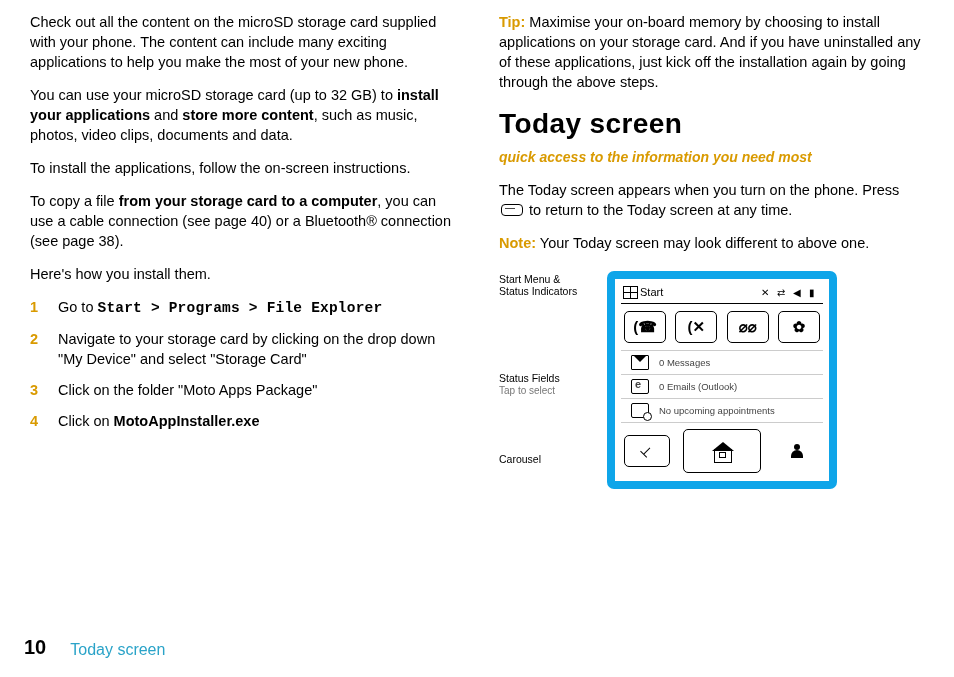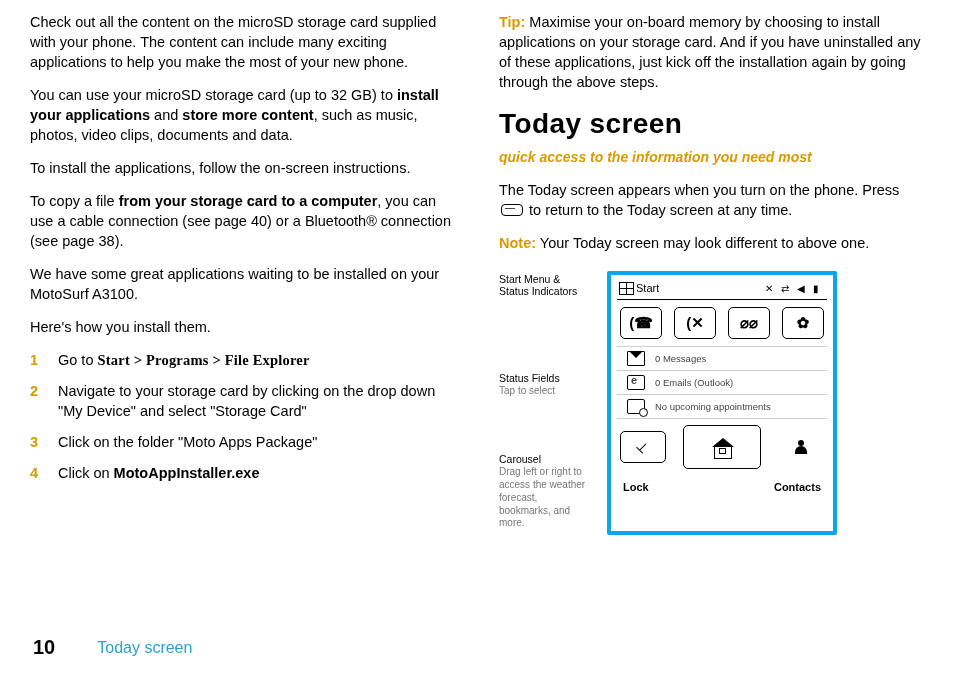--- a/index.html
+++ b/index.html
@@ -6,31 +6,31 @@
   body{font-family:Arial,Helvetica,sans-serif;width:954px;height:677px;background:#fff;color:#000;position:relative}
   .cols{display:flex;padding:12px 30px 0 30px;gap:44px}
   .col{width:430px;font-size:14.5px;line-height:1.38}
   .col p{margin-bottom:13px}
   b{font-weight:700}
   .accent{color:#d99a00;font-weight:700}
   .ol{margin-left:0}
   .li{display:flex;margin-bottom:11px}
   .num{color:#d99a00;font-weight:700;width:28px;flex-shrink:0}
   .litxt{flex:1}
-  .path{font-family:Liberation Serif, serif;font-weight:700;letter-spacing:.2px}
+  .path{font-family:Liberation Mono, monospace;font-weight:700;letter-spacing:.2px}
   h1.sec{font-family:Arial,sans-serif;font-weight:900;font-size:28px;letter-spacing:.4px;margin:8px 0 4px 0}
   .sub{font-style:italic;font-weight:700;color:#d99a00;font-size:14px;margin-bottom:8px}
   .homekey{display:inline-block;width:22px;height:12px;border:1.5px solid #000;border-radius:4px;vertical-align:middle;position:relative;top:-1px;margin:0 2px}
   .homekey::after{content:"—";position:absolute;left:3px;top:-4px;font-size:10px}
 
   .fig{display:flex;margin-top:18px;font-size:10.5px;line-height:1.18}
   .labels{width:108px;padding-right:20px;padding-top:2px}
   .lab{margin-bottom:6px;position:relative}
   .lab .sm{color:#777;font-size:10px}
-  .phone{width:230px;border:4px solid #0ea5e9;border-radius:2px;padding:5px 6px 0 6px}
+  .phone{width:230px;border:8px solid #0ea5e9;border-radius:7px;padding:5px 6px 0 6px}
   .pbar{display:flex;align-items:center;border-bottom:1px solid #000;padding:2px 2px 4px 2px}
   .pbar-l{display:flex;align-items:center;gap:3px;flex:1;font-size:11px}
   .winicon{width:14px;height:12px;position:relative}
   .winicon::before{content:"";position:absolute;width:6px;height:5px;border:1px solid #000;left:0;top:0}
   .winicon::after{content:"";position:absolute;width:6px;height:5px;border:1px solid #000;left:7px;top:0;box-shadow:0 6px 0 -1px #fff,0 6px 0 0 #000,-7px 6px 0 -1px #fff,-7px 6px 0 0 #000}
   .pbar-r{display:flex;gap:4px;font-size:10px}
   .sico{width:12px;height:10px;display:inline-block;position:relative}
   .clockrow{display:flex;align-items:center;padding:3px 2px 4px 2px;border-bottom:1px solid #000}
   .clkl{flex:1;font-size:9px;line-height:1.2}
   .clkl .ns{font-size:9.5px}
@@ -42,21 +42,21 @@
   .sticon{width:18px;height:15px;position:relative;flex-shrink:0}
   .env{border:1.5px solid #000;border-radius:1px}
   .env::after{content:"";position:absolute;left:2px;top:0;width:0;height:0;border-left:6px solid transparent;border-right:6px solid transparent;border-top:6px solid #000}
   .carrow{border-top:1px solid #ccc;padding:6px 3px 8px 3px;display:flex;justify-content:space-between;align-items:center}
   .card{width:46px;height:32px;border:1.8px solid #000;border-radius:5px;display:flex;align-items:center;justify-content:center;font-size:14px}
   .chouse{width:78px;height:44px;border:1.8px solid #000;border-radius:5px;display:flex;align-items:center;justify-content:center}
   .softrow{display:flex;justify-content:space-between;font-size:11px;font-weight:700;padding:4px 6px 6px 6px}
   .softrow span{flex:1}
   .softrow span:last-child{text-align:right}
 
-  .footer{position:absolute;left:33px;bottom:18px;display:flex;align-items:center;gap:42px}
+  .footer{position:absolute;left:24px;bottom:18px;display:flex;align-items:flex-end;gap:24px}
   .pg{font-weight:900;font-size:20px}
   .ft{color:#2aa3c8;font-size:16px}
 
   .house{width:22px;height:22px;position:relative}
   .house::before{content:"";position:absolute;left:3px;top:9px;width:16px;height:12px;border:1.8px solid #000}
   .house::after{content:"";position:absolute;left:1px;top:2px;width:0;height:0;border-left:11px solid transparent;border-right:11px solid transparent;border-bottom:9px solid #000}
   .house .w{position:absolute;left:8px;top:12px;width:7px;height:6px;background:#fff;border-left:1px solid #000;border-right:1px solid #000;border-top:1px solid #000;border-bottom:1px solid #000}
   .rss{transform:rotate(45deg)}
   .person{width:14px;height:14px;position:relative}
   .person::before{content:"";position:absolute;left:4px;top:0;width:6px;height:6px;border-radius:50%;background:#000}
@@ -68,21 +68,20 @@
 <div class="cols">
   <div class="col">
     <p>Check out all the content on the microSD storage card supplied with your phone. The content can include many exciting applications to help you make the most of your new phone.</p>
     <p>
       <span>You can use your microSD storage card (up to 32 GB) to </span><b>install your applications</b><span> and </span><b>store more content</b><span>, such as music, photos, video clips, documents and data.</span>
     </p>
     <p>To install the applications, follow the on-screen instructions.</p>
     <p>
       <span>To copy a file </span><b>from your storage card to a computer</b><span>, you can use a cable connection (see page 40) or a Bluetooth® connection (see page 38).</span>
     </p>
-    <p>We have some great applications waiting to be installed on your MotoSurf A3100.</p>
     <p>Here's how you install them.</p>
     <div class="ol">
       <div class="li">
           <span class="num">1</span>
           <span class="litxt"><span>Go to </span><span class="path">Start &gt; Programs &gt; File Explorer</span></span>
         </div>
       <div class="li">
           <span class="num">2</span>
           <span class="litxt">Navigate to your storage card by clicking on the drop down "My Device" and select "Storage Card"</span>
         </div>
@@ -109,21 +108,20 @@
         <div class="lab" style="margin-top:0">
           <span>Start Menu &amp;</span><br>
           <span>Status Indicators</span>
         </div>
         <div class="lab" style="margin-top:74px">
           <span>Status Fields</span><br>
           <span class="sm">Tap to select</span>
         </div>
         <div class="lab" style="margin-top:56px">
           <span>Carousel</span><br>
-          <span class="sm">Drag left or right to access the weather forecast, bookmarks, and more.</span>
         </div>
       </div>
 
       <div class="phone">
         <div class="pbar">
           <div class="pbar-l">
             <span class="winicon"></span>
             <span>Start</span>
           </div>
           <div class="pbar-r">
@@ -161,24 +159,20 @@
             </div>
           <div class="chouse">
               <span class="house">
                 <span class="w"></span>
               </span>
             </div>
           <div class="card" style="border:none">
               <span class="person"></span>
             </div>
         </div>
-        <div class="softrow">
-          <span>Lock</span>
-          <span>Contacts</span>
-        </div>
       </div>
     </div>
   </div>
 </div>
 
 <div class="footer">
   <span class="pg">10</span>
   <span class="ft">Today screen</span>
 </div>
 

